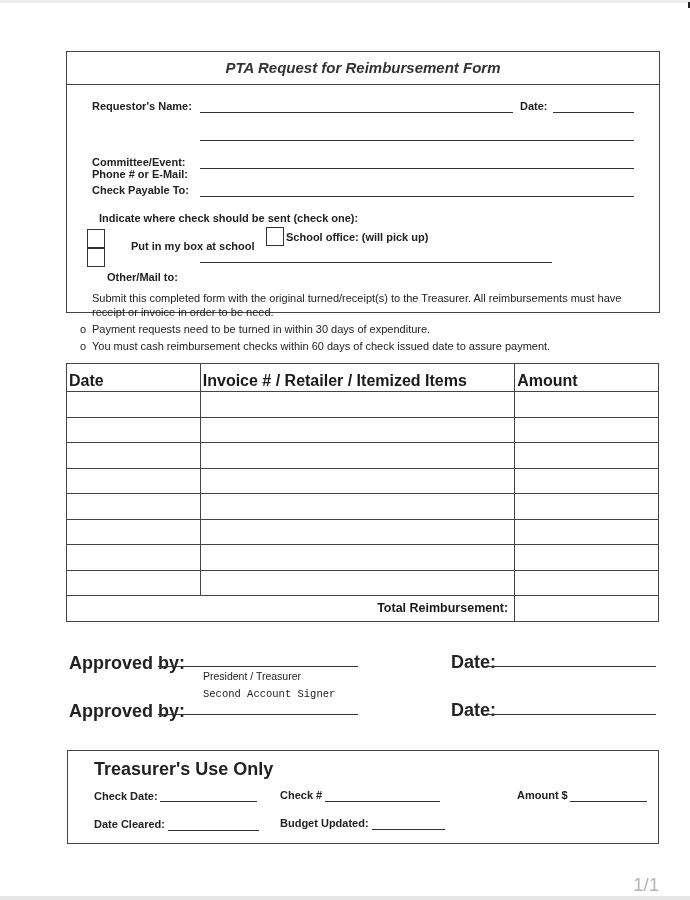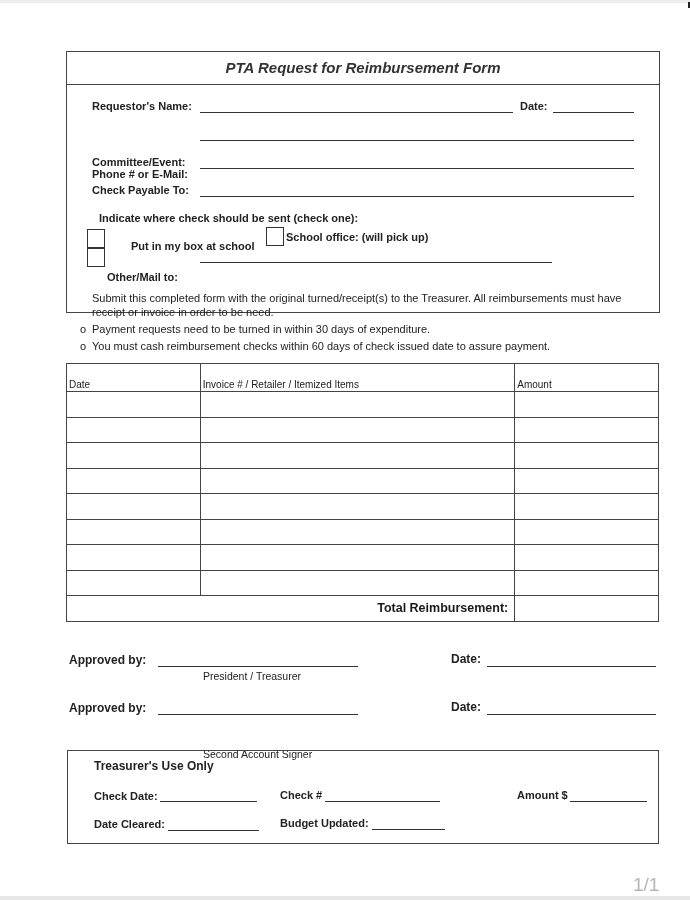--- a/index.html
+++ b/index.html
@@ -10,23 +10,23 @@
   .bottombar { position:absolute; left:0; bottom:0; width:690px; height:4px; background:#e6e6e6; }
   .abs { position:absolute; }
   .box { position:absolute; border:1.5px solid #444; box-sizing:border-box; }
   .title { font-style:italic; font-weight:bold; font-size:15px; color:#333; text-align:center; }
   .lbl { font-size:11px; font-weight:bold; color:#222; white-space:nowrap; }
   .line { position:absolute; border-bottom:1.3px solid #333; height:0; }
   .cb { position:absolute; width:18px; height:19px; border:1.3px solid #333; box-sizing:border-box; background:#fff; }
   .txt { font-size:11px; color:#222; white-space:nowrap; }
   table.items { position:absolute; left:66px; top:363px; width:593px; border-collapse:collapse; }
   table.items td, table.items th { border:1.5px solid #444; padding:0 2px; height:25.5px; box-sizing:border-box; }
-  table.items th { font-size:10px; font-weight:normal; text-align:left; vertical-align:bottom; height:28px; padding-bottom:1px; }
+  table.items th { font-size:16px; font-weight:bold; text-align:left; vertical-align:bottom; height:28px; padding-bottom:1px; }
   .total-label { text-align:right; font-weight:bold; font-size:12.5px; padding-right:6px !important; }
-  .sig { font-size:12px; font-weight:bold; color:#222; white-space:nowrap;text-align:right; }
+  .sig { font-size:18px; font-weight:bold; color:#222; white-space:nowrap;text-align:right; }
   .sub { font-size:10.5px; color:#222; white-space:nowrap; }
   .pagenum { font-size:19px; color:#b5b5b5; }
 </style>
 </head>
 <body>
 
 <div class="topbar"></div>
 <div class="topmark"></div>
 
 <div class="box" style="left:66px; top:51px; width:594px; height:262px;">
@@ -130,21 +130,21 @@
 </table>
 
 <div class="abs sig" style="left:69px; top:653px;">Approved by:</div>
 <div class="line" style="left:158px; top:666px; width:200px;"></div>
 <div class="abs sub" style="left:203px; top:670px;">President / Treasurer</div>
 <div class="abs sig" style="left:451px; top:652px;">Date:</div>
 <div class="line" style="left:487px; top:666px; width:169px;"></div>
 
 <div class="abs sig" style="left:69px; top:701px;">Approved by:</div>
 <div class="line" style="left:158px; top:714px; width:200px;"></div>
-<div class="abs sub" style="left:203px; top:748px;">Second Account Signer</div>
+<div class="abs sub" style="left:203px; top:688px;font-family:Liberation Mono, monospace;">Second Account Signer</div>
 <div class="abs sig" style="left:451px; top:700px;">Date:</div>
 <div class="line" style="left:487px; top:714px; width:169px;"></div>
 
 <div class="box" style="left:67px; top:750px; width:592px; height:94px;"></div>
 <div class="abs sig" style="left:94px; top:759px;">Treasurer's Use Only</div>
 
 <div class="abs lbl" style="left:94px; top:790px;">Check Date:</div>
 <div class="line" style="left:160px; top:801px; width:97px;"></div>
 <div class="abs lbl" style="left:280px; top:789px;">Check #</div>
 <div class="line" style="left:325px; top:801px; width:115px;"></div>

